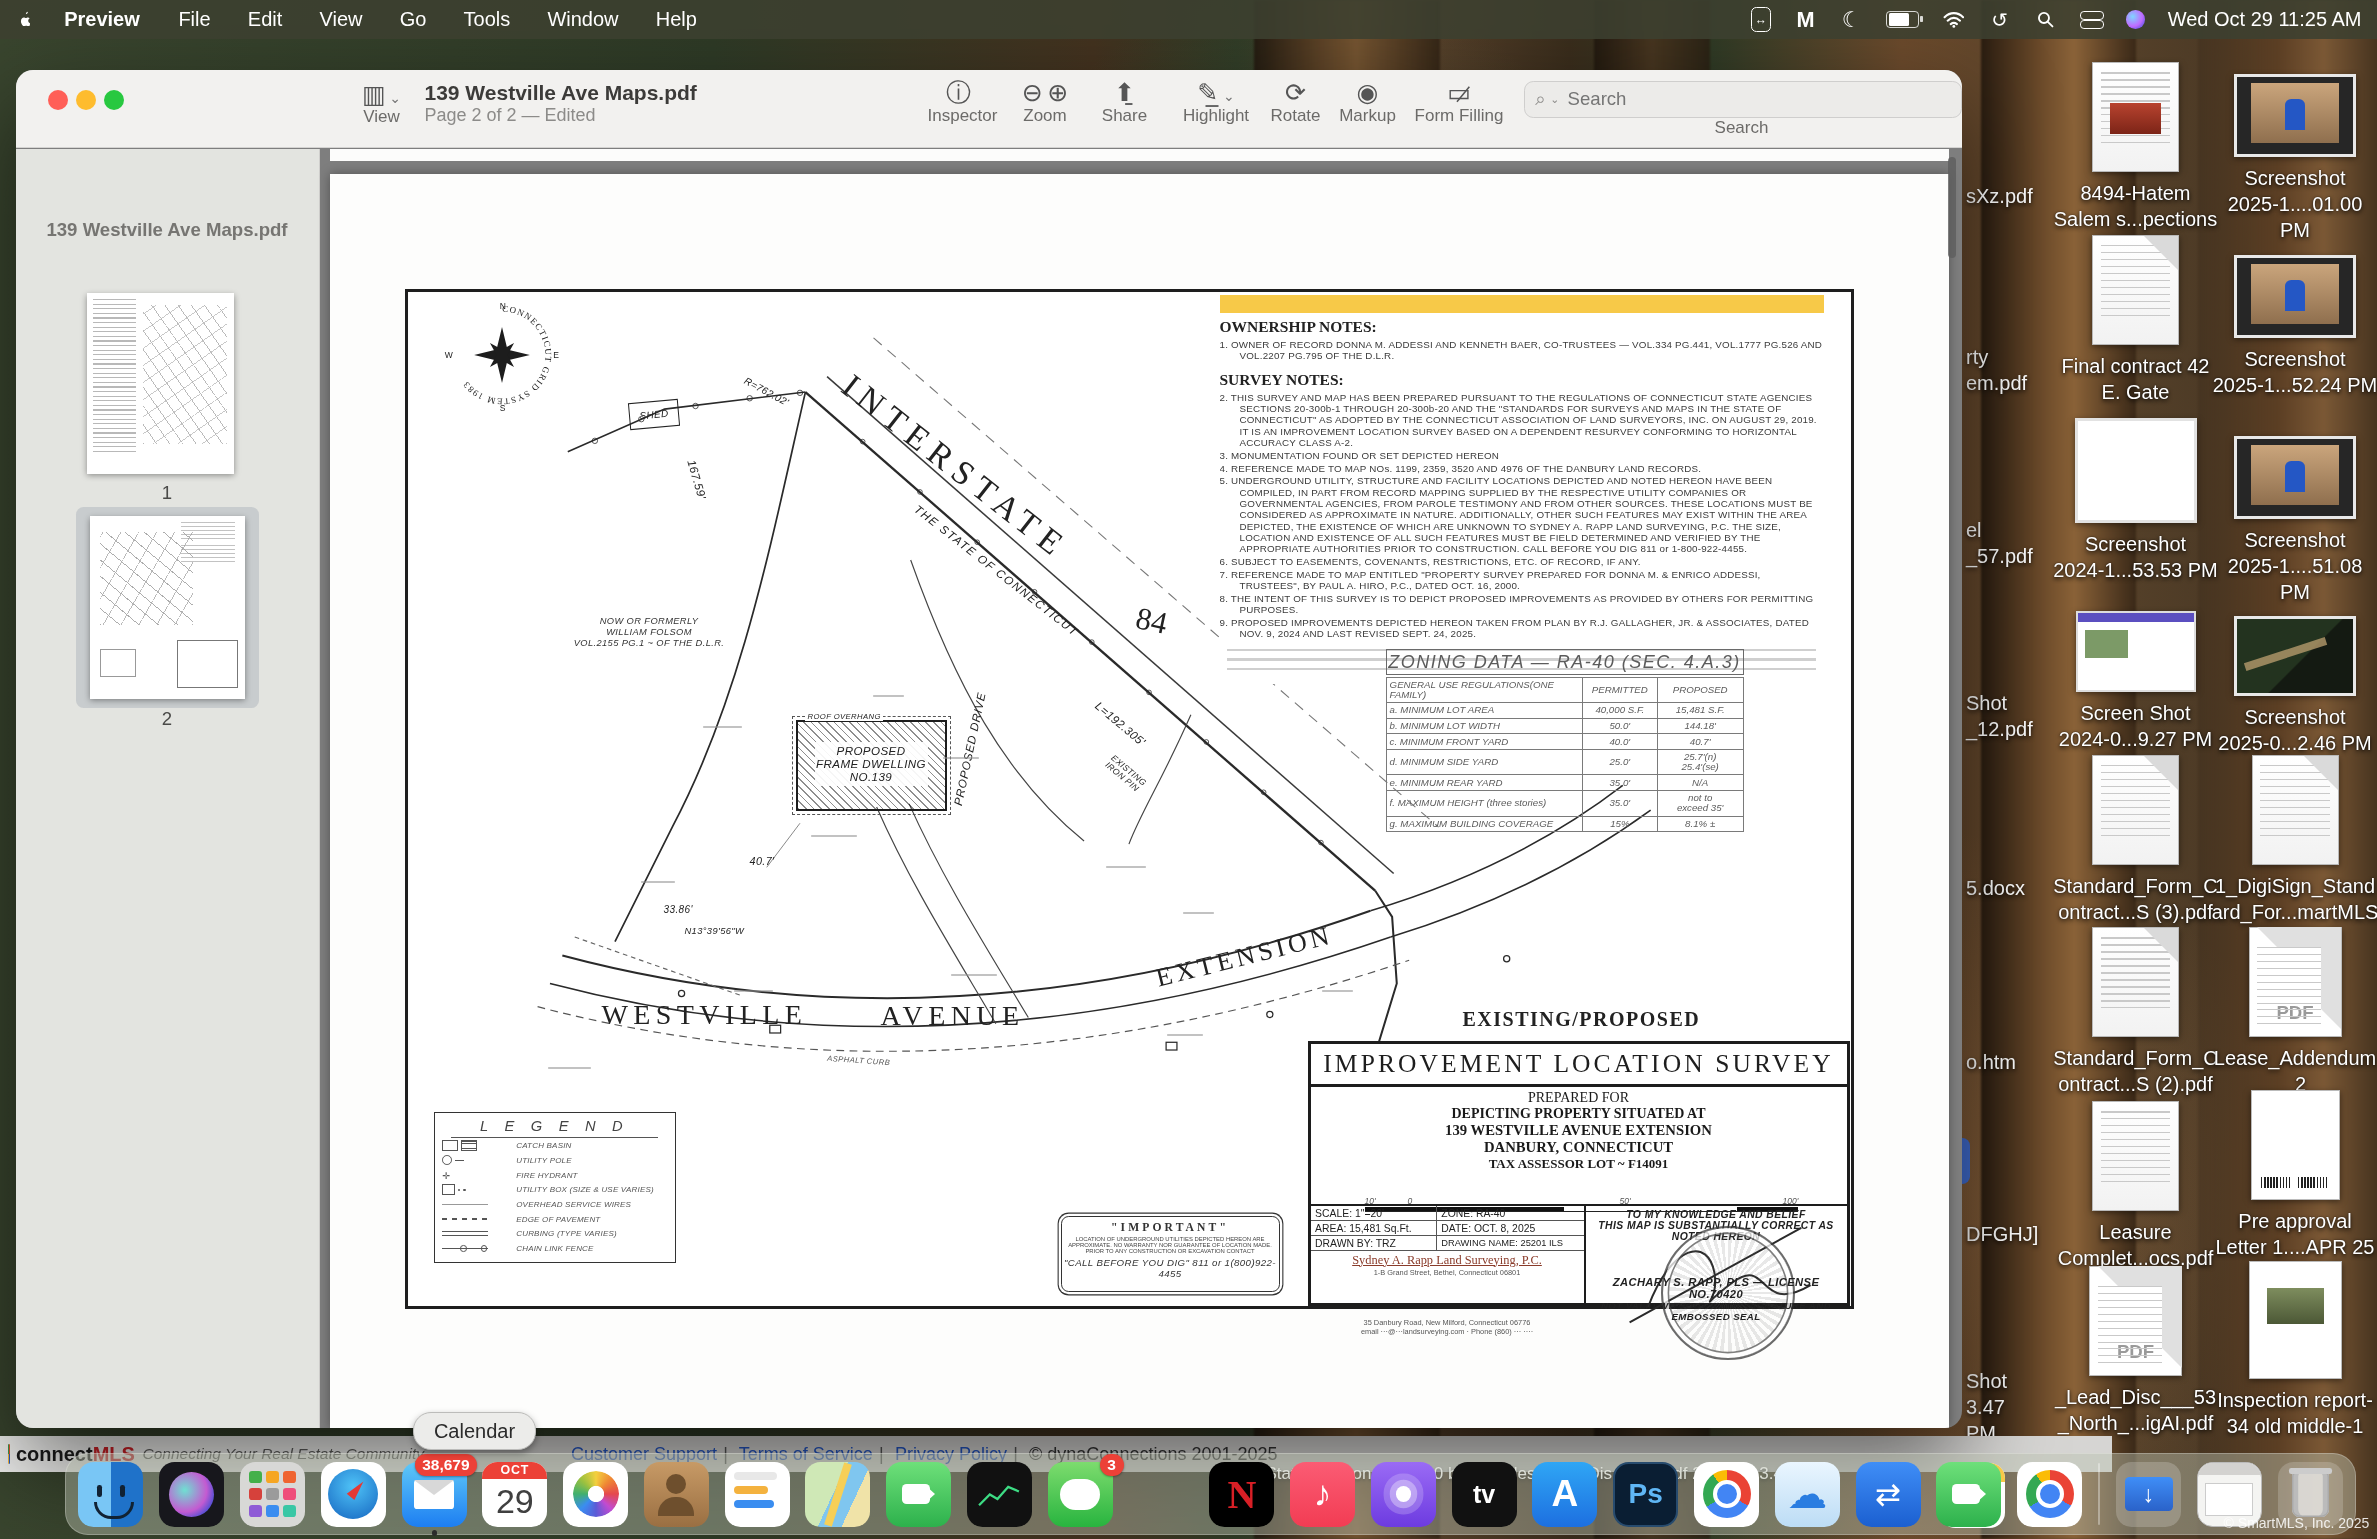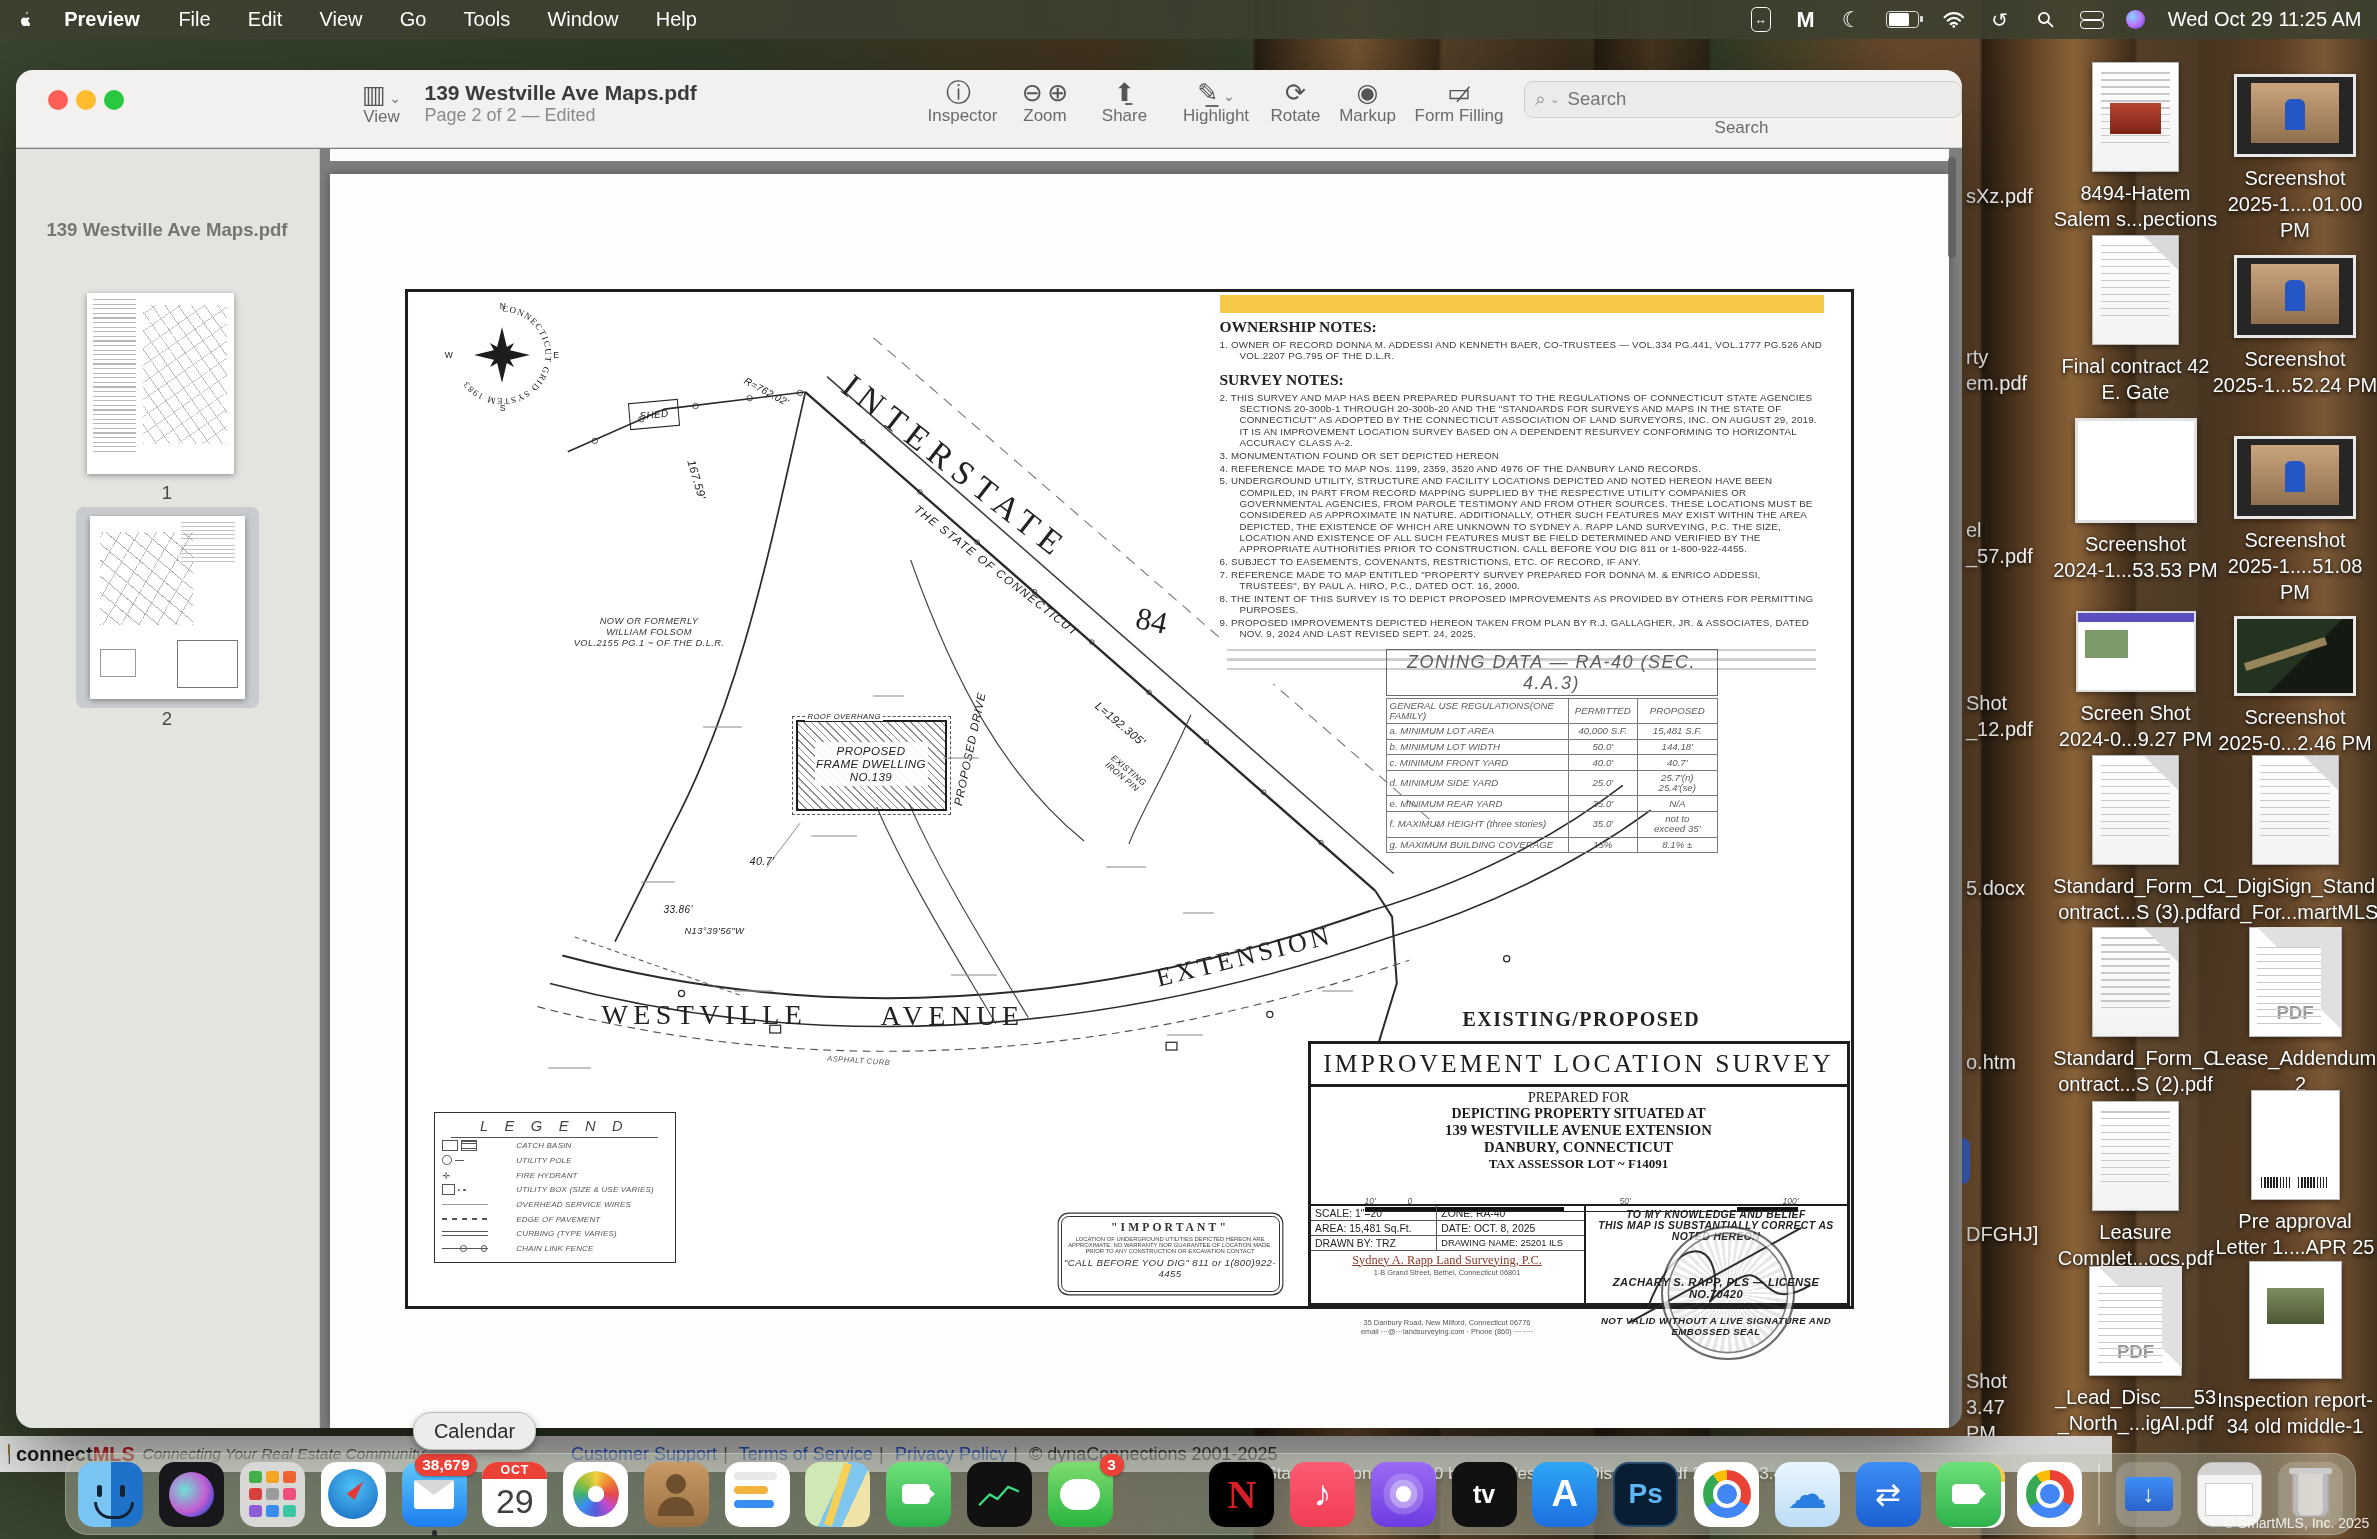--- a/index.html
+++ b/index.html
@@ -69,21 +69,21 @@
   .mt{position:absolute;height:2.3px;background:#8f8f8f;opacity:.55;border-radius:0.8px;}
   .dwell{left:387px;top:427px;width:147px;height:87px;border:2.3px solid #1d1d1d;
     background:repeating-linear-gradient(45deg,rgba(30,30,30,.5) 0 1.2px,transparent 1.2px 5.4px);
     outline:1.2px dashed #555;outline-offset:3.9px;}
   .dwlabel{position:absolute;left:17px;top:20px;width:113px;background:rgba(255,255,255,.92);
     text-align:center;font-size:11.6px;font-style:italic;letter-spacing:0.4px;line-height:13px;padding:2.3px 0;}
   .notes{left:811px;top:1.5px;width:604px;color:#333;}
   .nh{font-family:"Liberation Serif",serif;font-weight:bold;font-size:15.5px;color:#222;margin:4.6px 0 3.1px;}
   .ni{font-size:9.8px;line-height:11.3px;letter-spacing:0.2px;color:#3b3b3b;padding-left:20px;text-indent:-20px;
     margin-bottom:1.5px;white-space:normal;}
-  .zt{left:977px;top:356px;width:332px;color:#5c5c5c;font-style:italic;}
+  .zt{left:977px;top:356px;width:358px;color:#5c5c5c;font-style:italic;}
   .zt .tt{border:1.5px solid #6a6a6a;text-align:center;font-size:18px;letter-spacing:1.5px;padding:1.5px 0;}
   .zt table{border-collapse:collapse;width:100%;margin-top:1.5px;}
   .zt td,.zt th{border:1.2px solid #7a7a7a;font-size:9.7px;font-weight:normal;padding:2.3px 3.1px;line-height:10px;
     text-align:left;white-space:pre-line;}
   .zt td.c,.zt th.c{text-align:center;}
   .legend{left:25px;top:819px;width:240px;height:149px;border:1.9px solid #333;background:#fff;}
   .legend .lt{text-align:center;font-size:14.7px;letter-spacing:6.2px;color:#444;padding-top:4.6px;font-style:italic;
     border-bottom:1.2px solid #555;padding-bottom:3.1px;width:86%;margin:0 auto;}
   .lrow{display:flex;align-items:center;height:13.5px;margin:1.2px 6.2px 0 7.7px;color:#555;}
   .lsym{width:74px;display:flex;align-items:center;justify-content:flex-start;gap:3.1px;}
@@ -680,21 +680,21 @@
               </div>
             <div style="text-align:center;font-family:'Liberation Serif',serif;font-size:12.4px;color:#8a3b2a;margin-top:1.5px;text-decoration:underline;">Sydney A. Rapp Land Surveying, P.C.</div>
             <div style="text-align:center;font-size:7.4px;color:#555;">1-B Grand Street, Bethel, Connecticut 06801</div>
             <div style="text-align:center;font-size:7.4px;color:#555;margin-top:41px;">35 Danbury Road, New Milford, Connecticut 06776</div>
             <div style="text-align:center;font-size:7.4px;color:#555;">email ···@···landsurveying.com  ·  Phone (860) ··· ····</div>
           </div>
           <div class="tright">
             <div class="hand" style="font-size:10.4px;font-weight:bold;margin-top:3.1px;">TO MY KNOWLEDGE AND BELIEF</div>
             <div class="hand" style="font-size:10.4px;font-weight:bold;">THIS MAP IS SUBSTANTIALLY CORRECT AS NOTED HEREON</div>
             <div class="hand" style="font-size:11.2px;font-weight:bold;margin-top:34px;position:relative;z-index:3;">ZACHARY S. RAPP, PLS — LICENSE NO.70420</div>
-            <div class="hand" style="font-size:9.7px;font-weight:bold;position:relative;z-index:3;margin-top:15px;">NOT VALID WITHOUT A LIVE SIGNATURE AND EMBOSSED SEAL</div>
+            <div class="hand" style="font-size:9.7px;font-weight:bold;position:relative;z-index:3;">NOT VALID WITHOUT A LIVE SIGNATURE AND EMBOSSED SEAL</div>
             <svg style="position:absolute;left:31px;top:7.7px;" width="217" height="116" viewBox="0 0 280 150">
               <path d="M16,140 L238,18 M40,120 C70,40 118,28 126,78 C132,118 96,128 150,88 C196,54 182,132 250,92" stroke="#2a2a2a" stroke-width="2.6" fill="none"></path>
             </svg>
           </div>
         </div>
       </div>
       <div class="abs seal"></div>
     </div>
   </div>
 

